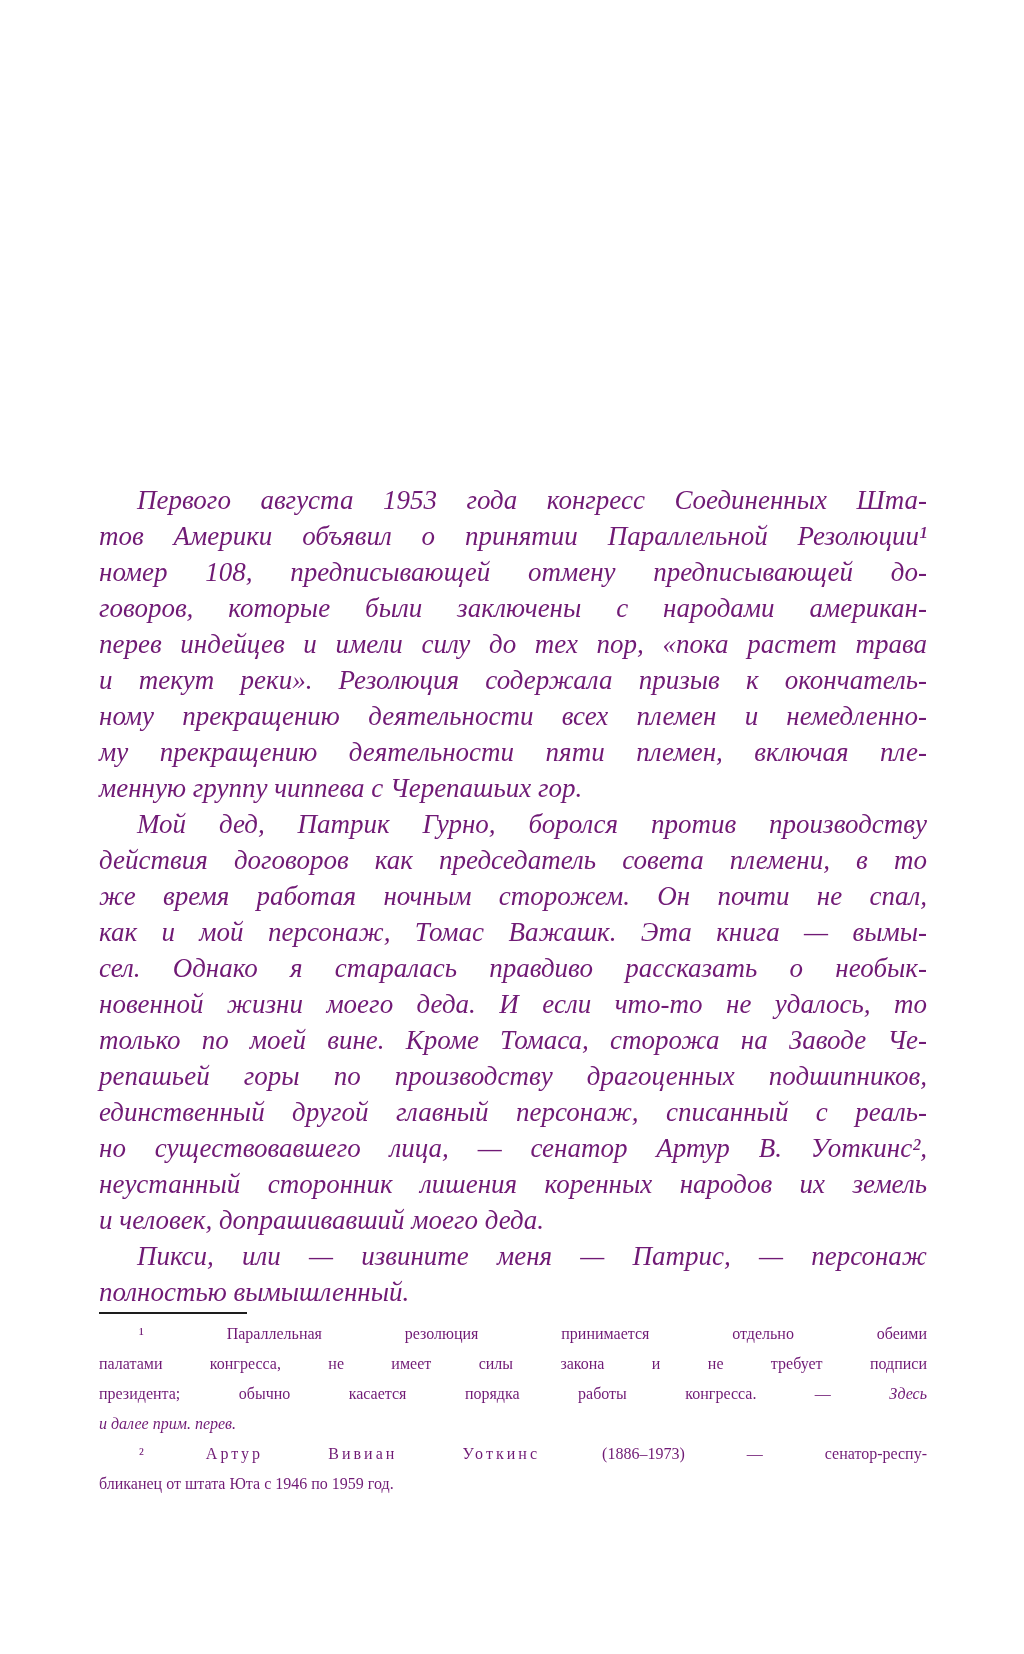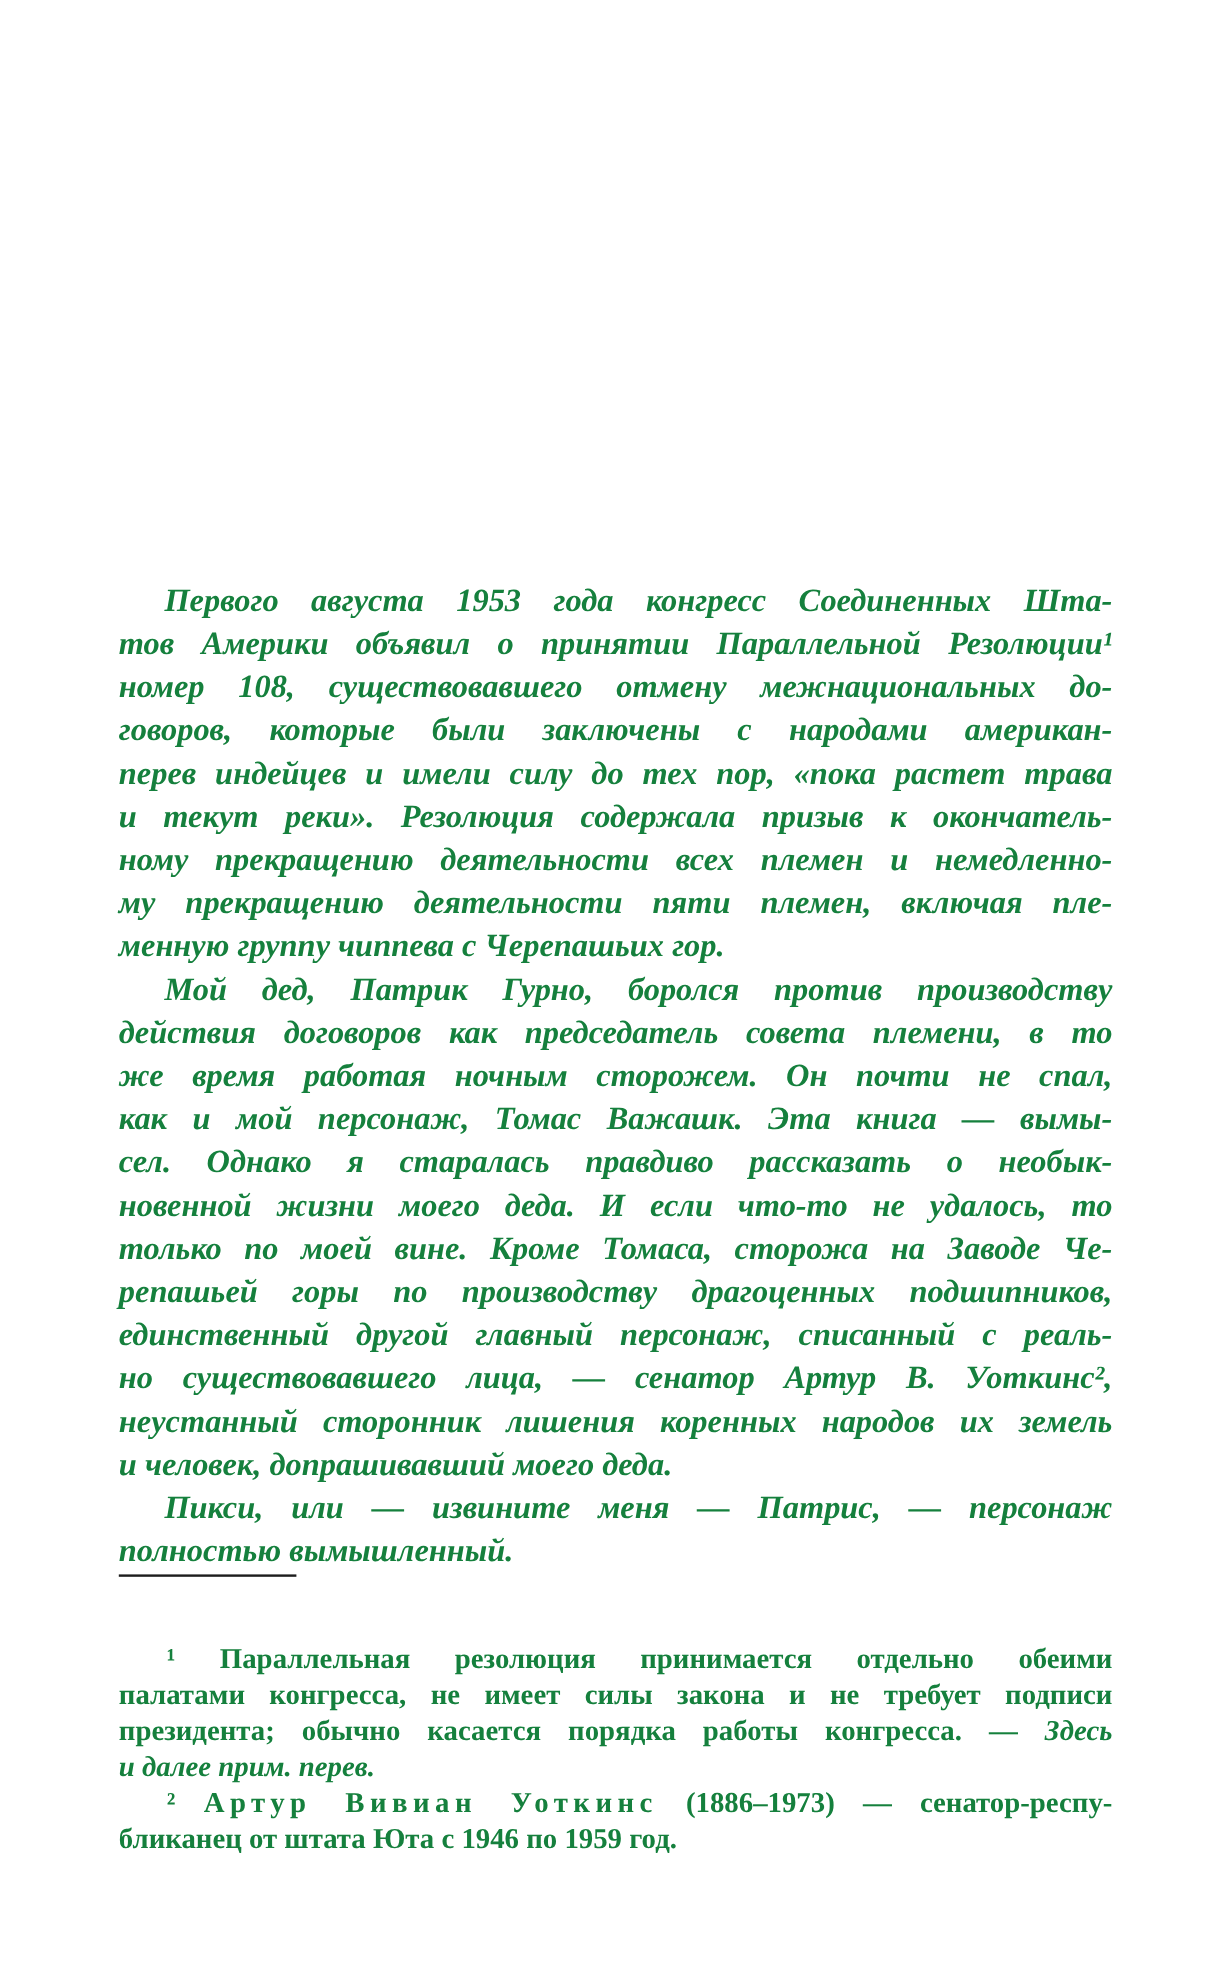--- a/index.html
+++ b/index.html
@@ -5,24 +5,23 @@
   html, body {
     margin: 0;
     padding: 0;
     background: #ffffff;
   }
   .page {
     position: relative;
     width: 1024px;
     height: 1654px;
     background: #ffffff;
-    color: #15803d;
+    color: #701a75;
     font-family: "Liberation Serif", serif;
     overflow: hidden;
-    font-weight: bold;
   }
   .text-block {
     position: absolute;
     left: 99px;
     top: 482px;
     width: 828px;
     font-style: italic;
     font-size: 27px;
     line-height: 36px;
   }
@@ -40,42 +39,42 @@
     position: absolute;
     left: 99px;
     top: 1312px;
     width: 148px;
     height: 0;
     border-top: 2px solid #1d1d1d;
   }
   .footnotes {
     position: absolute;
     left: 99px;
-    top: 1368px;
+    top: 1319px;
     width: 828px;
-    font-size: 24px;
+    font-size: 16px;
     line-height: 30px;
     font-style: normal;
   }
   .fn-indent { text-indent: 40px; }
   .footnote-2 { }
   .it { font-style: italic; }
   .sperren { letter-spacing: 0.19em; }
 </style>
 </head>
 <body>
 
 <div class="page">
 
   <main class="text-block">
 
     <section>
       <div class="line indent">Первого августа 1953 года конгресс Соединенных Шта-</div>
       <div class="line">тов Америки объявил о принятии Параллельной Резолюции¹</div>
-      <div class="line">номер 108, существовавшего отмену межнациональных до-</div>
+      <div class="line">номер 108, предписывающей отмену предписывающей до-</div>
       <div class="line">говоров, которые были заключены с народами американ-</div>
       <div class="line">перев индейцев и имели силу до тех пор, «пока растет трава</div>
       <div class="line">и текут реки». Резолюция содержала призыв к окончатель-</div>
       <div class="line">ному прекращению деятельности всех племен и немедленно-</div>
       <div class="line">му прекращению деятельности пяти племен, включая пле-</div>
       <div class="line end">менную группу чиппева с Черепашьих гор.</div>
     </section>
 
     <section>
       <div class="line indent">Мой дед, Патрик Гурно, боролся против производству</div>

